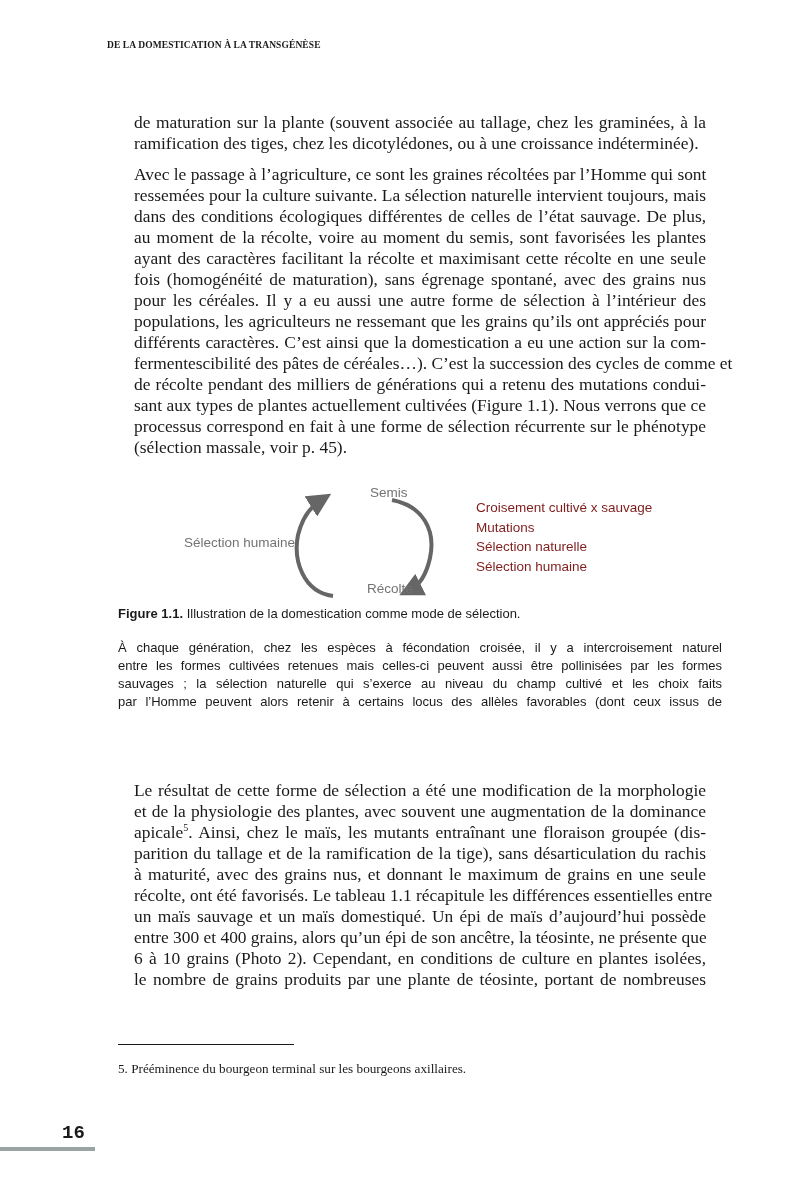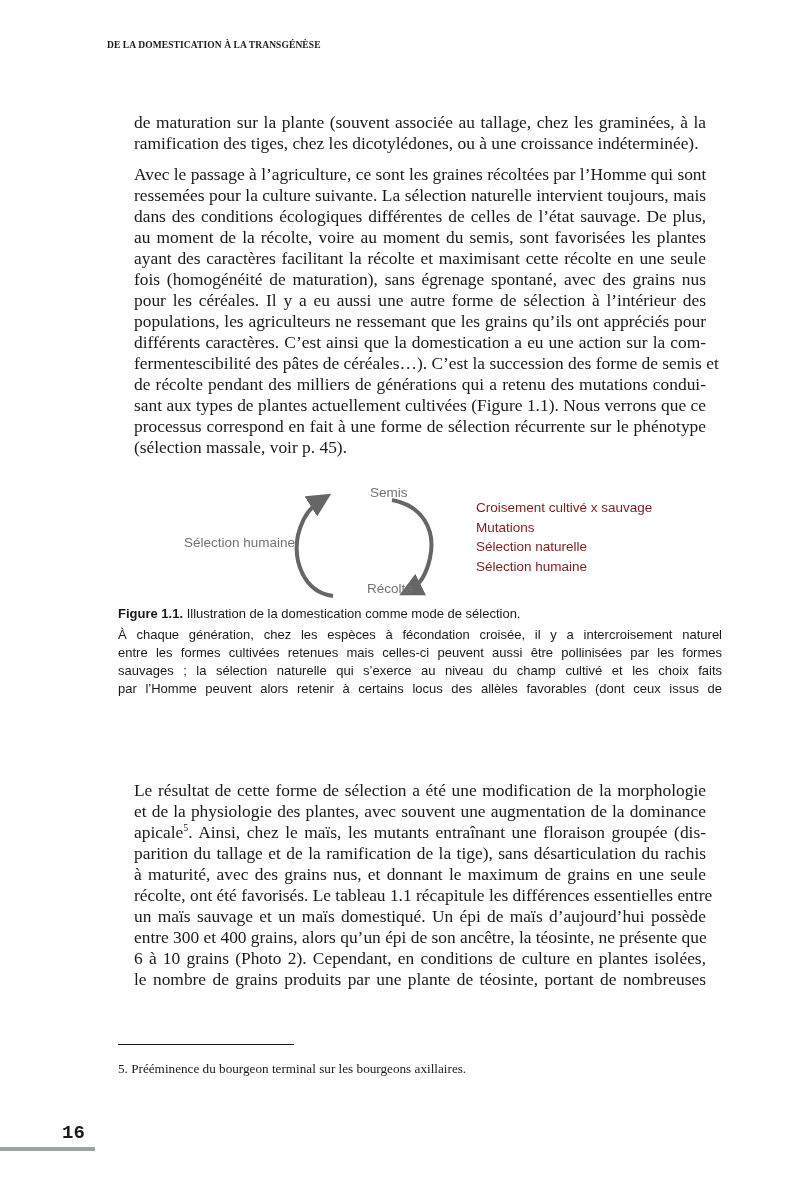--- a/index.html
+++ b/index.html
@@ -31,21 +31,21 @@
     position: absolute; left: 358px; top: 18px;
     font-family: "Liberation Sans", sans-serif; font-size: 13.5px; line-height: 19.5px; color: #7f1d1d;
   }
   .fig-list div { white-space: nowrap; }
   .fig-svg { position: absolute; left: 0; top: 0; }
 
   .caption {
     position: absolute; left: 118px; top: 605px; width: 604px;
     font-family: "Liberation Sans", sans-serif; font-size: 13px; line-height: 18px; color: #1a1a1a;
   }
-  .caption .title { margin-bottom: 3px; white-space: nowrap; }
+  .caption .title { margin-bottom: 16px; white-space: nowrap; }
   .caption .title b { font-weight: bold; }
   .caption .desc .line { white-space: nowrap; }
 
   .footnote-rule { position: absolute; left: 118px; top: 1044px; width: 176px; height: 1px; background: #1a1a1a; }
   .footnote {
     position: absolute; left: 118px; top: 1061px;
     font-family: "Liberation Serif", serif; font-size: 13.2px; color: #1a1a1a; white-space: nowrap;
   }
   .page-number {
     position: absolute; left: 62px; top: 1122px;
@@ -69,21 +69,21 @@
   <p>
     <span class="line">Avec le passage à l’agriculture, ce sont les graines récoltées par l’Homme qui sont</span>
     <span class="line">ressemées pour la culture suivante. La sélection naturelle intervient toujours, mais</span>
     <span class="line">dans des conditions écologiques différentes de celles de l’état sauvage. De plus,</span>
     <span class="line">au moment de la récolte, voire au moment du semis, sont favorisées les plantes</span>
     <span class="line">ayant des caractères facilitant la récolte et maximisant cette récolte en une seule</span>
     <span class="line">fois (homogénéité de maturation), sans égrenage spontané, avec des grains nus</span>
     <span class="line">pour les céréales. Il y a eu aussi une autre forme de sélection à l’intérieur des</span>
     <span class="line">populations, les agriculteurs ne ressemant que les grains qu’ils ont appréciés pour</span>
     <span class="line">différents caractères. C’est ainsi que la domestication a eu une action sur la com-</span>
-    <span class="line">fermentescibilité des pâtes de céréales…). C’est la succession des forme de semis et</span>
+    <span class="line">fermentescibilité des pâtes de céréales…). C’est la succession des cycles de comme et</span>
     <span class="line">de récolte pendant des milliers de générations qui a retenu des mutations condui-</span>
     <span class="line">sant aux types de plantes actuellement cultivées (Figure 1.1). Nous verrons que ce</span>
     <span class="line">processus correspond en fait à une forme de sélection récurrente sur le phénotype</span>
     <span class="line last">(sélection massale, voir p. 45).</span>
   </p>
 </div>
 
 <div class="figure">
   <svg class="fig-svg" width="604" height="120" viewBox="0 0 604 120">
     <defs>

